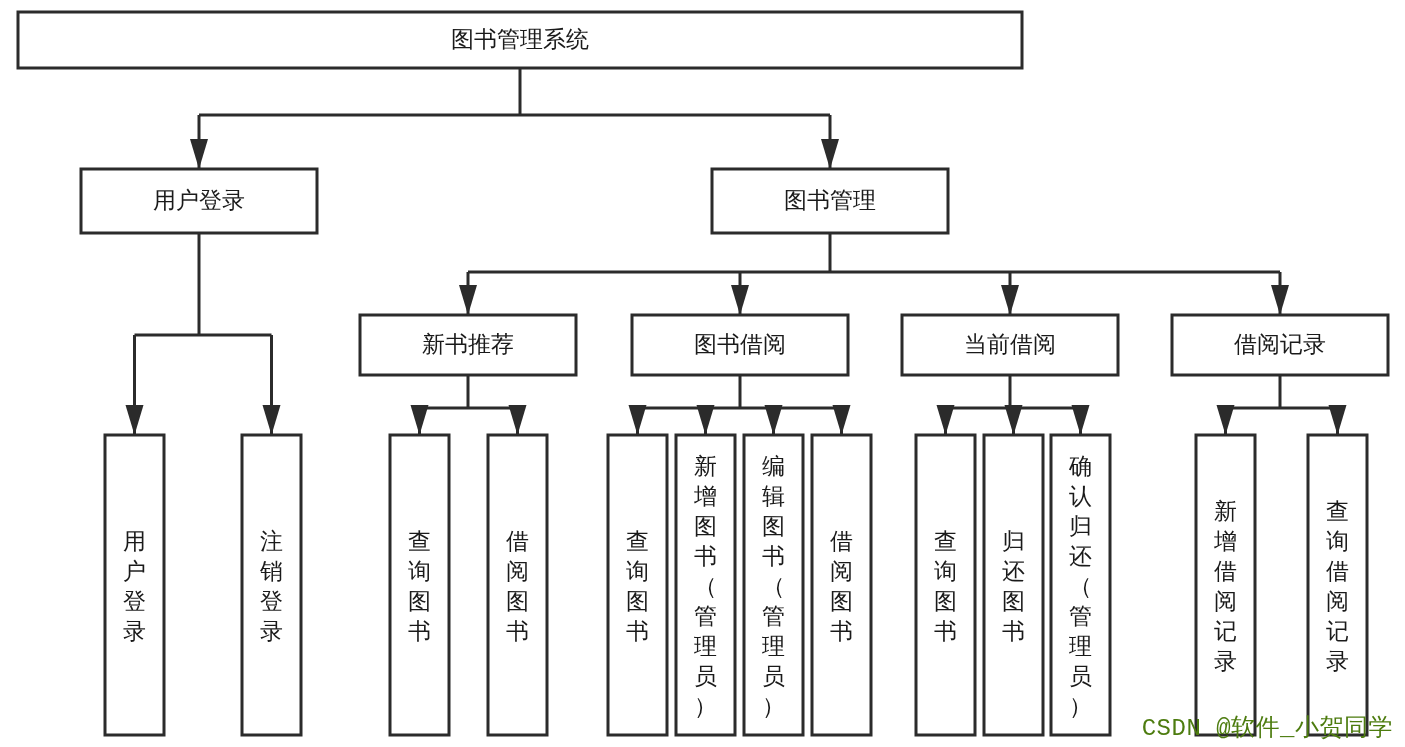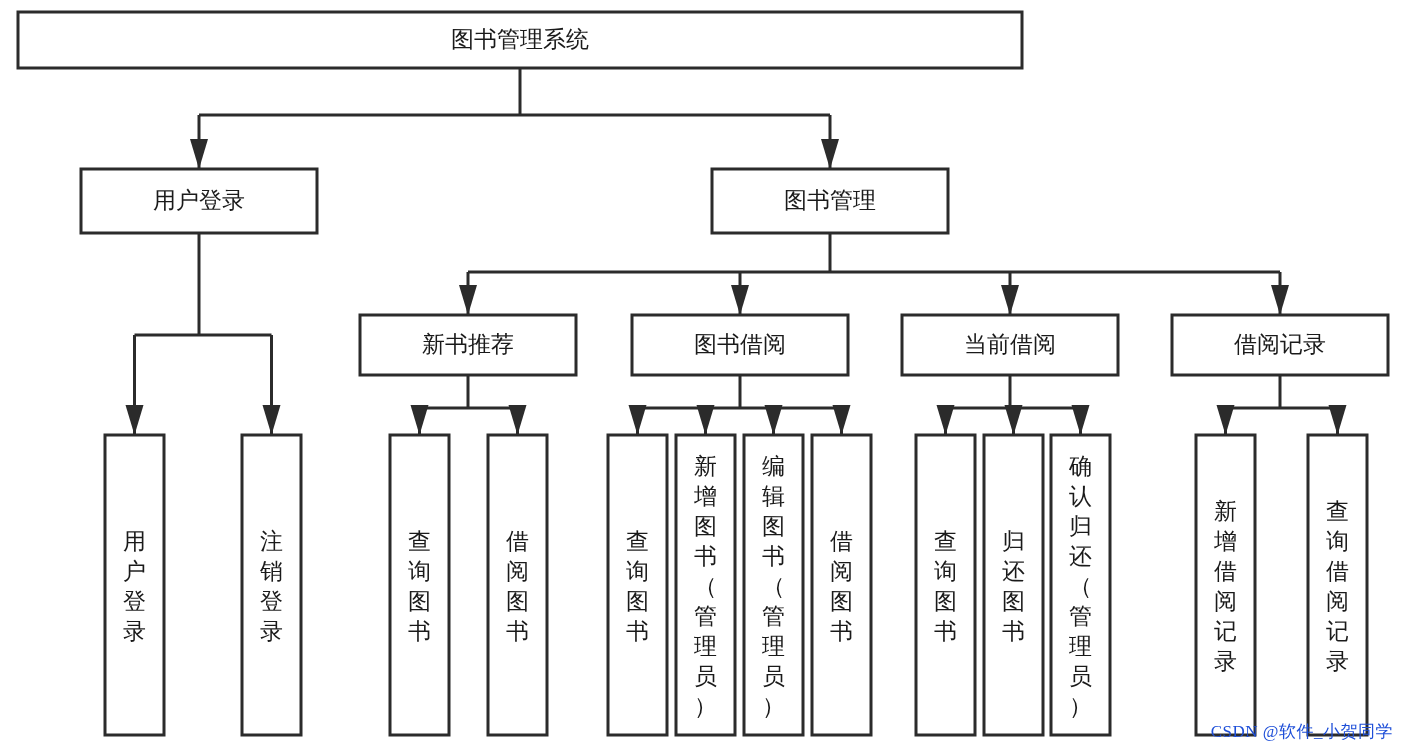--- a/index.html
+++ b/index.html
@@ -47,23 +47,23 @@
   .node-label-v {
     font-family: "Liberation Sans", "DejaVu Sans", sans-serif;
     font-size: 23px;
     fill: #1a1a1a;
     text-anchor: middle;
   }
   .watermark {
     position: absolute;
     right: 12px;
     bottom: 4px;
-    font-family: Liberation Serif, serif;
-    font-size: 17px;
-    color: #1d4ed8;
+    font-family: Liberation Mono, monospace;
+    font-size: 24px;
+    color: #4d7c0f;
     letter-spacing: 0.5px;
     white-space: nowrap;
     user-select: none;
   }
 </style>
 </head>
 <body>
 
 <div id="chart-root">
   <svg id="svg-root" width="1405" height="747" viewBox="0 0 1405 747" xmlns="http://www.w3.org/2000/svg">

